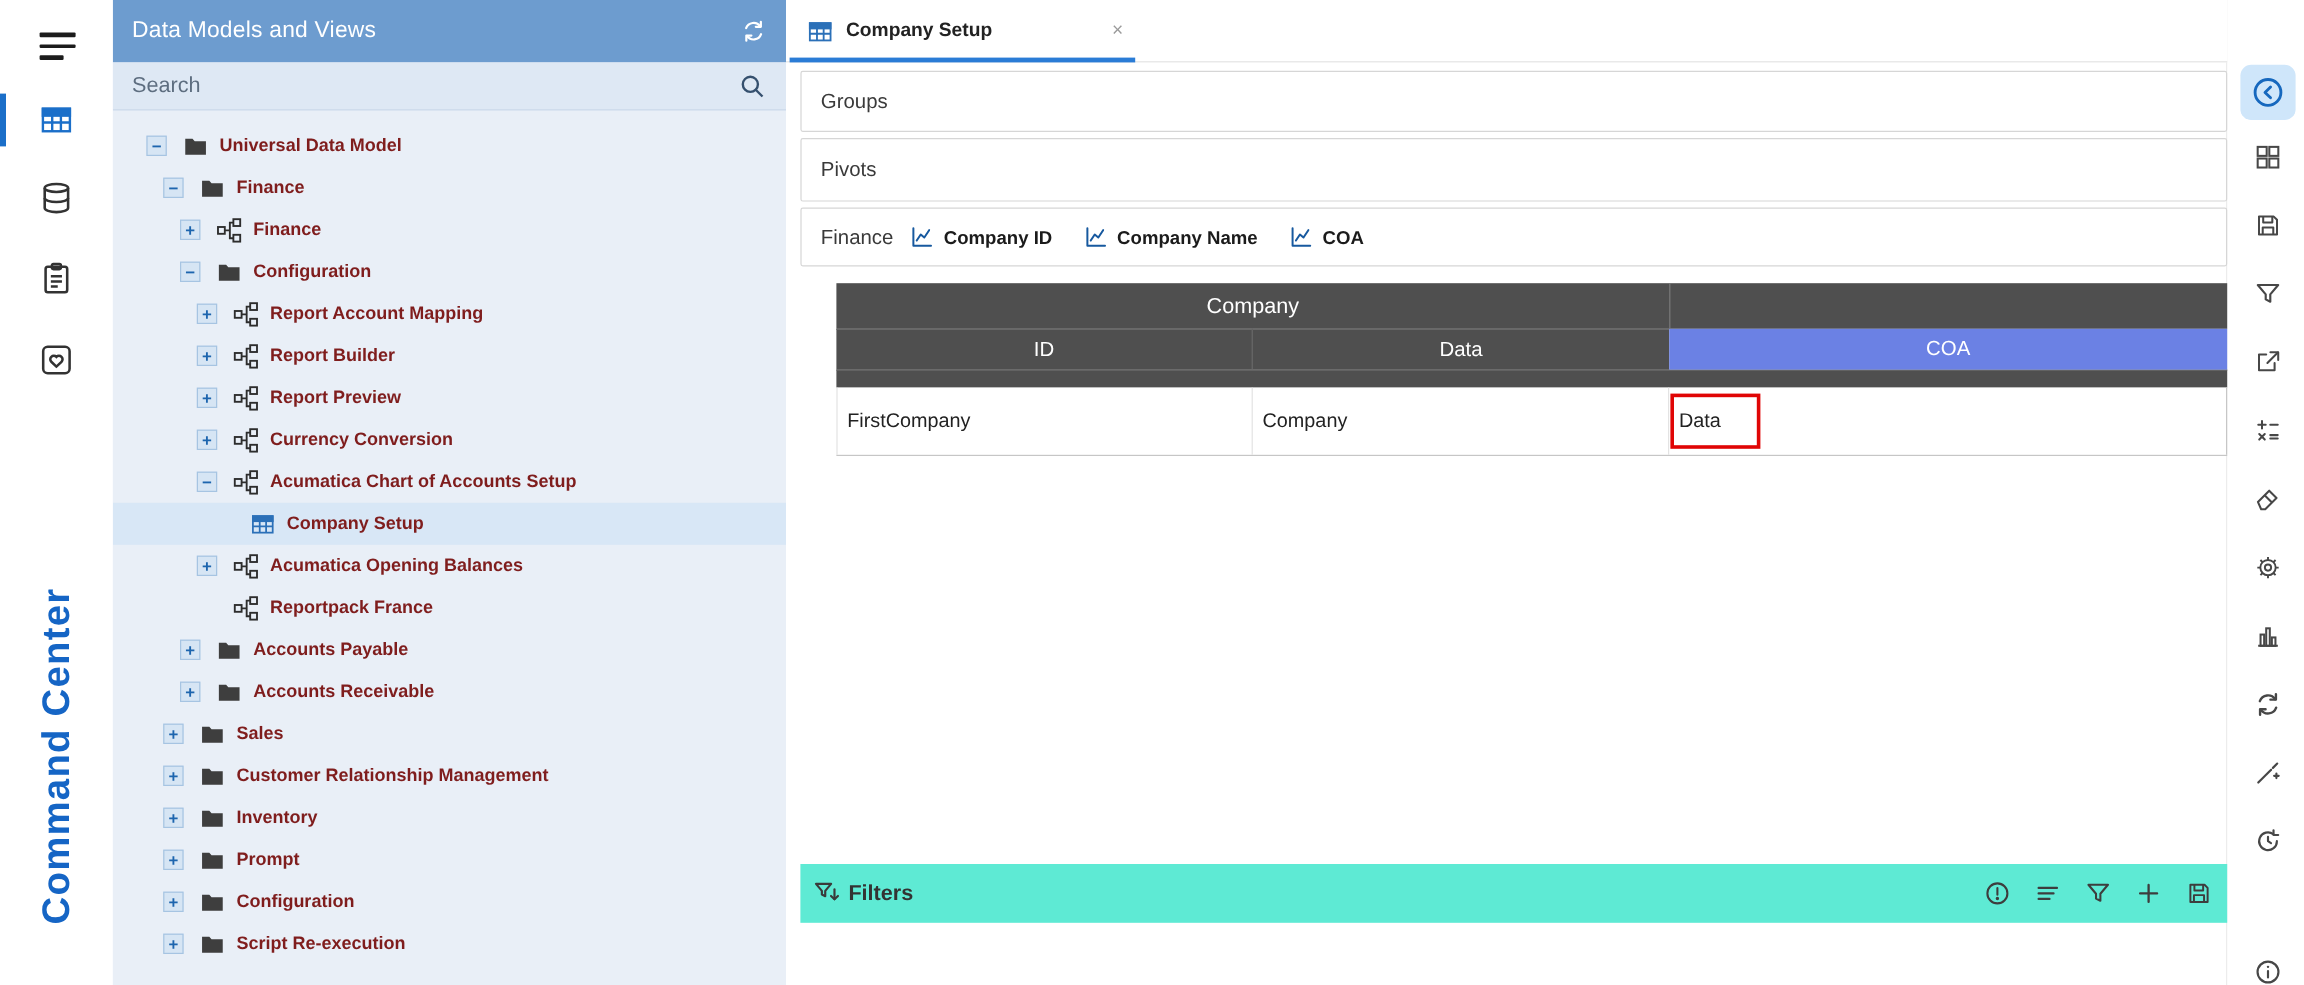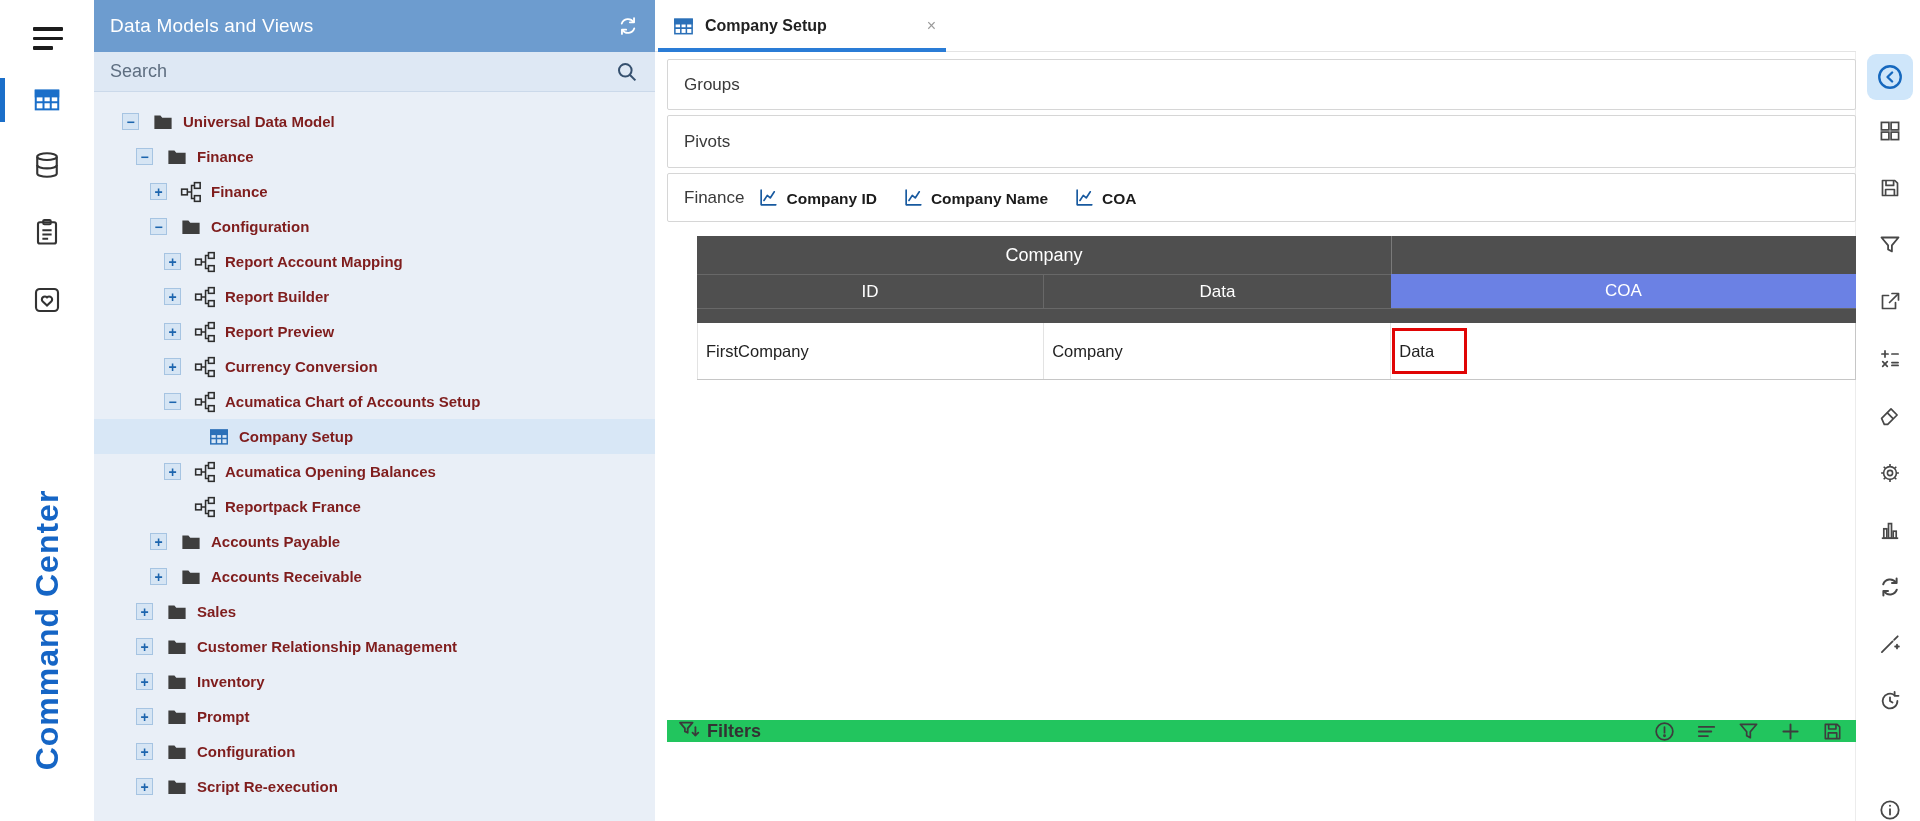--- a/index.html
+++ b/index.html
@@ -75,21 +75,21 @@
   .th-coa{width:477px;background:#6B81E4;}
   .th-strip{height:15px;background:#4F4F4F;border-top:1px solid #686868;}
   .td-row{display:flex;height:57px;background:#fff;border-bottom:1px solid #C6C6C6;font-size:16.5px;color:#222;}
   .td{display:flex;align-items:center;}
   .td1{width:356px;padding-left:8px;border-left:1px solid #E3E3E3;border-right:1px solid #E3E3E3;}
   .td2{width:356px;padding-left:8px;border-right:1px solid #E3E3E3;}
   .td3{width:477px;border-right:1px solid #C6C6C6;}
   .red-box{display:inline-flex;align-items:center;height:46px;border:3px solid #E00505;
     padding:0 30px 0 4px;margin-left:1px;}
 
-  #filters{position:absolute;left:12px;top:720px;width:1189px;height:22px;background:#22c55e;
+  #filters{position:absolute;left:12px;top:720px;width:1189px;height:49px;background:#5eead4;
     display:flex;align-items:center;padding:0 10px;}
   .fb-funnel{width:24px;height:24px;color:#3A3A3A;}
   .fb-label{font-size:18px;font-weight:bold;color:#333;margin-left:6px;}
   #fbIcons{margin-left:auto;display:flex;gap:19px;align-items:center;padding-right:2px;}
   .fb-ic{width:23px;height:23px;color:#3D3D3D;cursor:pointer;}
 
   
   #right-rail{position:absolute;left:1860px;top:0;width:60px;height:821px;background:#fff;}
   .rail-btn{position:absolute;top:54px;left:7px;width:46px;height:46px;border-radius:9px;background:#CFE6FA;
     color:#1668BE;display:flex;align-items:center;justify-content:center;cursor:pointer;}

